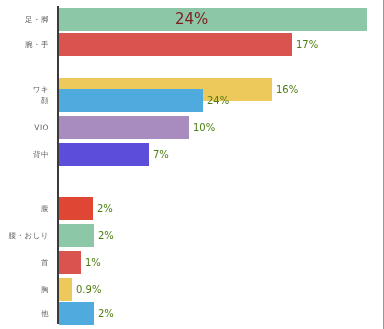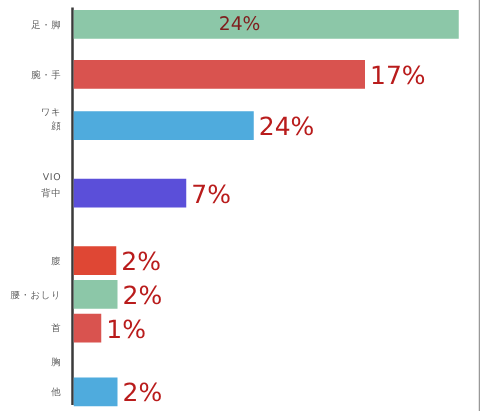--- a/index.html
+++ b/index.html
@@ -63,22 +63,22 @@
     top: 0;
     height: 27px;
     display: flex;
     align-items: center;
   }
   .bar {
     height: 23px;
     border-radius: 0;
   }
   .val-label {
-    font-size: 20px;
-    color: #b91c1c;
+    font-size: 10px;
+    color: #4d7c0f;
     line-height: 1;
     white-space: nowrap;
     font-family: "DejaVu Sans", "Liberation Sans", sans-serif;
   }
   .val-inside {
     position: absolute;
     font-size: 15px;
     color: #7f1d1d;
     line-height: 1;
   }
@@ -95,42 +95,50 @@
 
     <div class="row" style="top:6px">
       <div class="cat-label">足・脚</div>
       <div class="bar-wrap">
         <div class="bar" style="width:308px;background:#8CC7A8;position:relative">
           <span class="val-inside" style="left:116px;top:4px">24%</span>
         </div>
       </div>
     </div>
 
-    <div class="row" style="top:46px">
+    <div class="row" style="top:31px">
       <div class="cat-label">腕・手</div>
       <div class="bar-wrap">
         <div class="bar" style="width:233px;background:#D9534F"></div>
         <span class="val-label val-outside">17%</span>
       </div>
     </div>
 
     <div class="row" style="top:76px">
       <div class="cat-label">ワキ</div>
+      <div class="bar-wrap">
+        <div class="bar" style="width:213px;background:#EDC95C"></div>
+        <span class="val-label val-outside">16%</span>
+      </div>
     </div>
 
     <div class="row" style="top:87px">
       <div class="cat-label">顔</div>
       <div class="bar-wrap">
         <div class="bar" style="width:144px;background:#4FABDD"></div>
         <span class="val-label val-outside">24%</span>
       </div>
     </div>
 
-    <div class="row" style="top:128px">
+    <div class="row" style="top:114px">
       <div class="cat-label">VIO</div>
+      <div class="bar-wrap">
+        <div class="bar" style="width:130px;background:#A88CC0"></div>
+        <span class="val-label val-outside">10%</span>
+      </div>
     </div>
 
     <div class="row" style="top:141px">
       <div class="cat-label">背中</div>
       <div class="bar-wrap">
         <div class="bar" style="width:90px;background:#5B4FD9"></div>
         <span class="val-label val-outside">7%</span>
       </div>
     </div>
 
@@ -154,20 +162,24 @@
     <div class="row" style="top:249px">
       <div class="cat-label">首</div>
       <div class="bar-wrap">
         <div class="bar" style="width:22px;background:#D9534F"></div>
         <span class="val-label val-outside">1%</span>
       </div>
     </div>
 
     <div class="row" style="top:276px">
       <div class="cat-label">胸</div>
+      <div class="bar-wrap">
+        <div class="bar" style="width:13px;background:#EDC95C"></div>
+        <span class="val-label val-outside">0.9%</span>
+      </div>
     </div>
 
     <div class="row" style="top:300px">
       <div class="cat-label">他</div>
       <div class="bar-wrap">
         <div class="bar" style="width:35px;background:#4FABDD"></div>
         <span class="val-label val-outside">2%</span>
       </div>
     </div>
 

